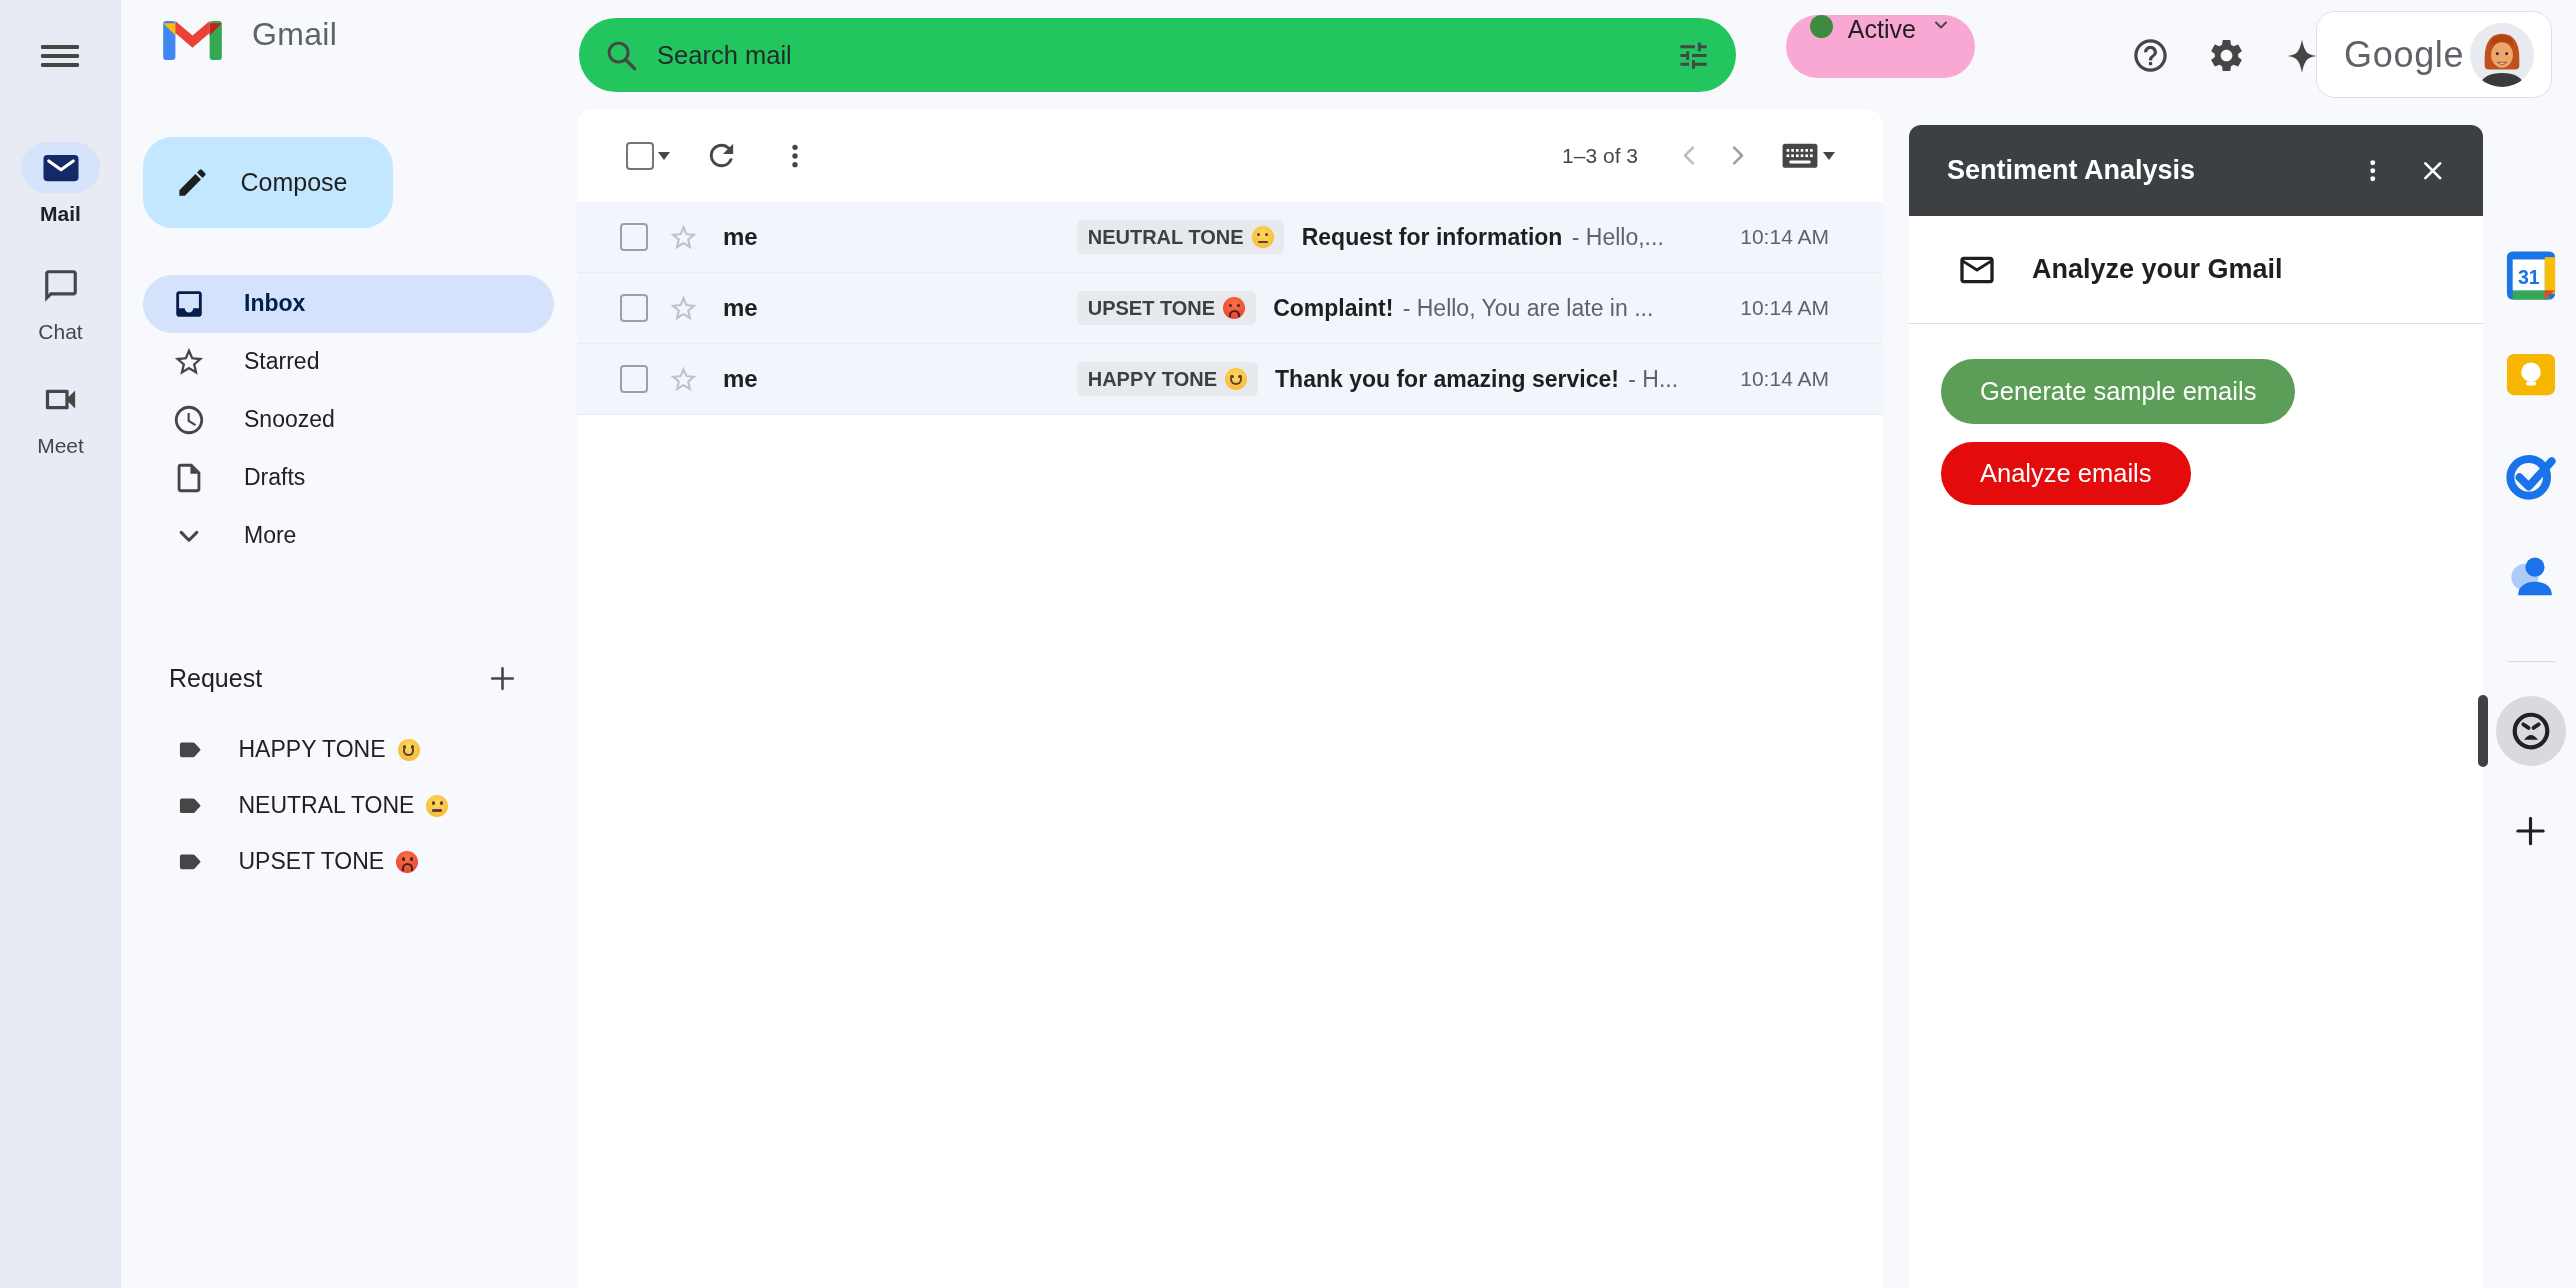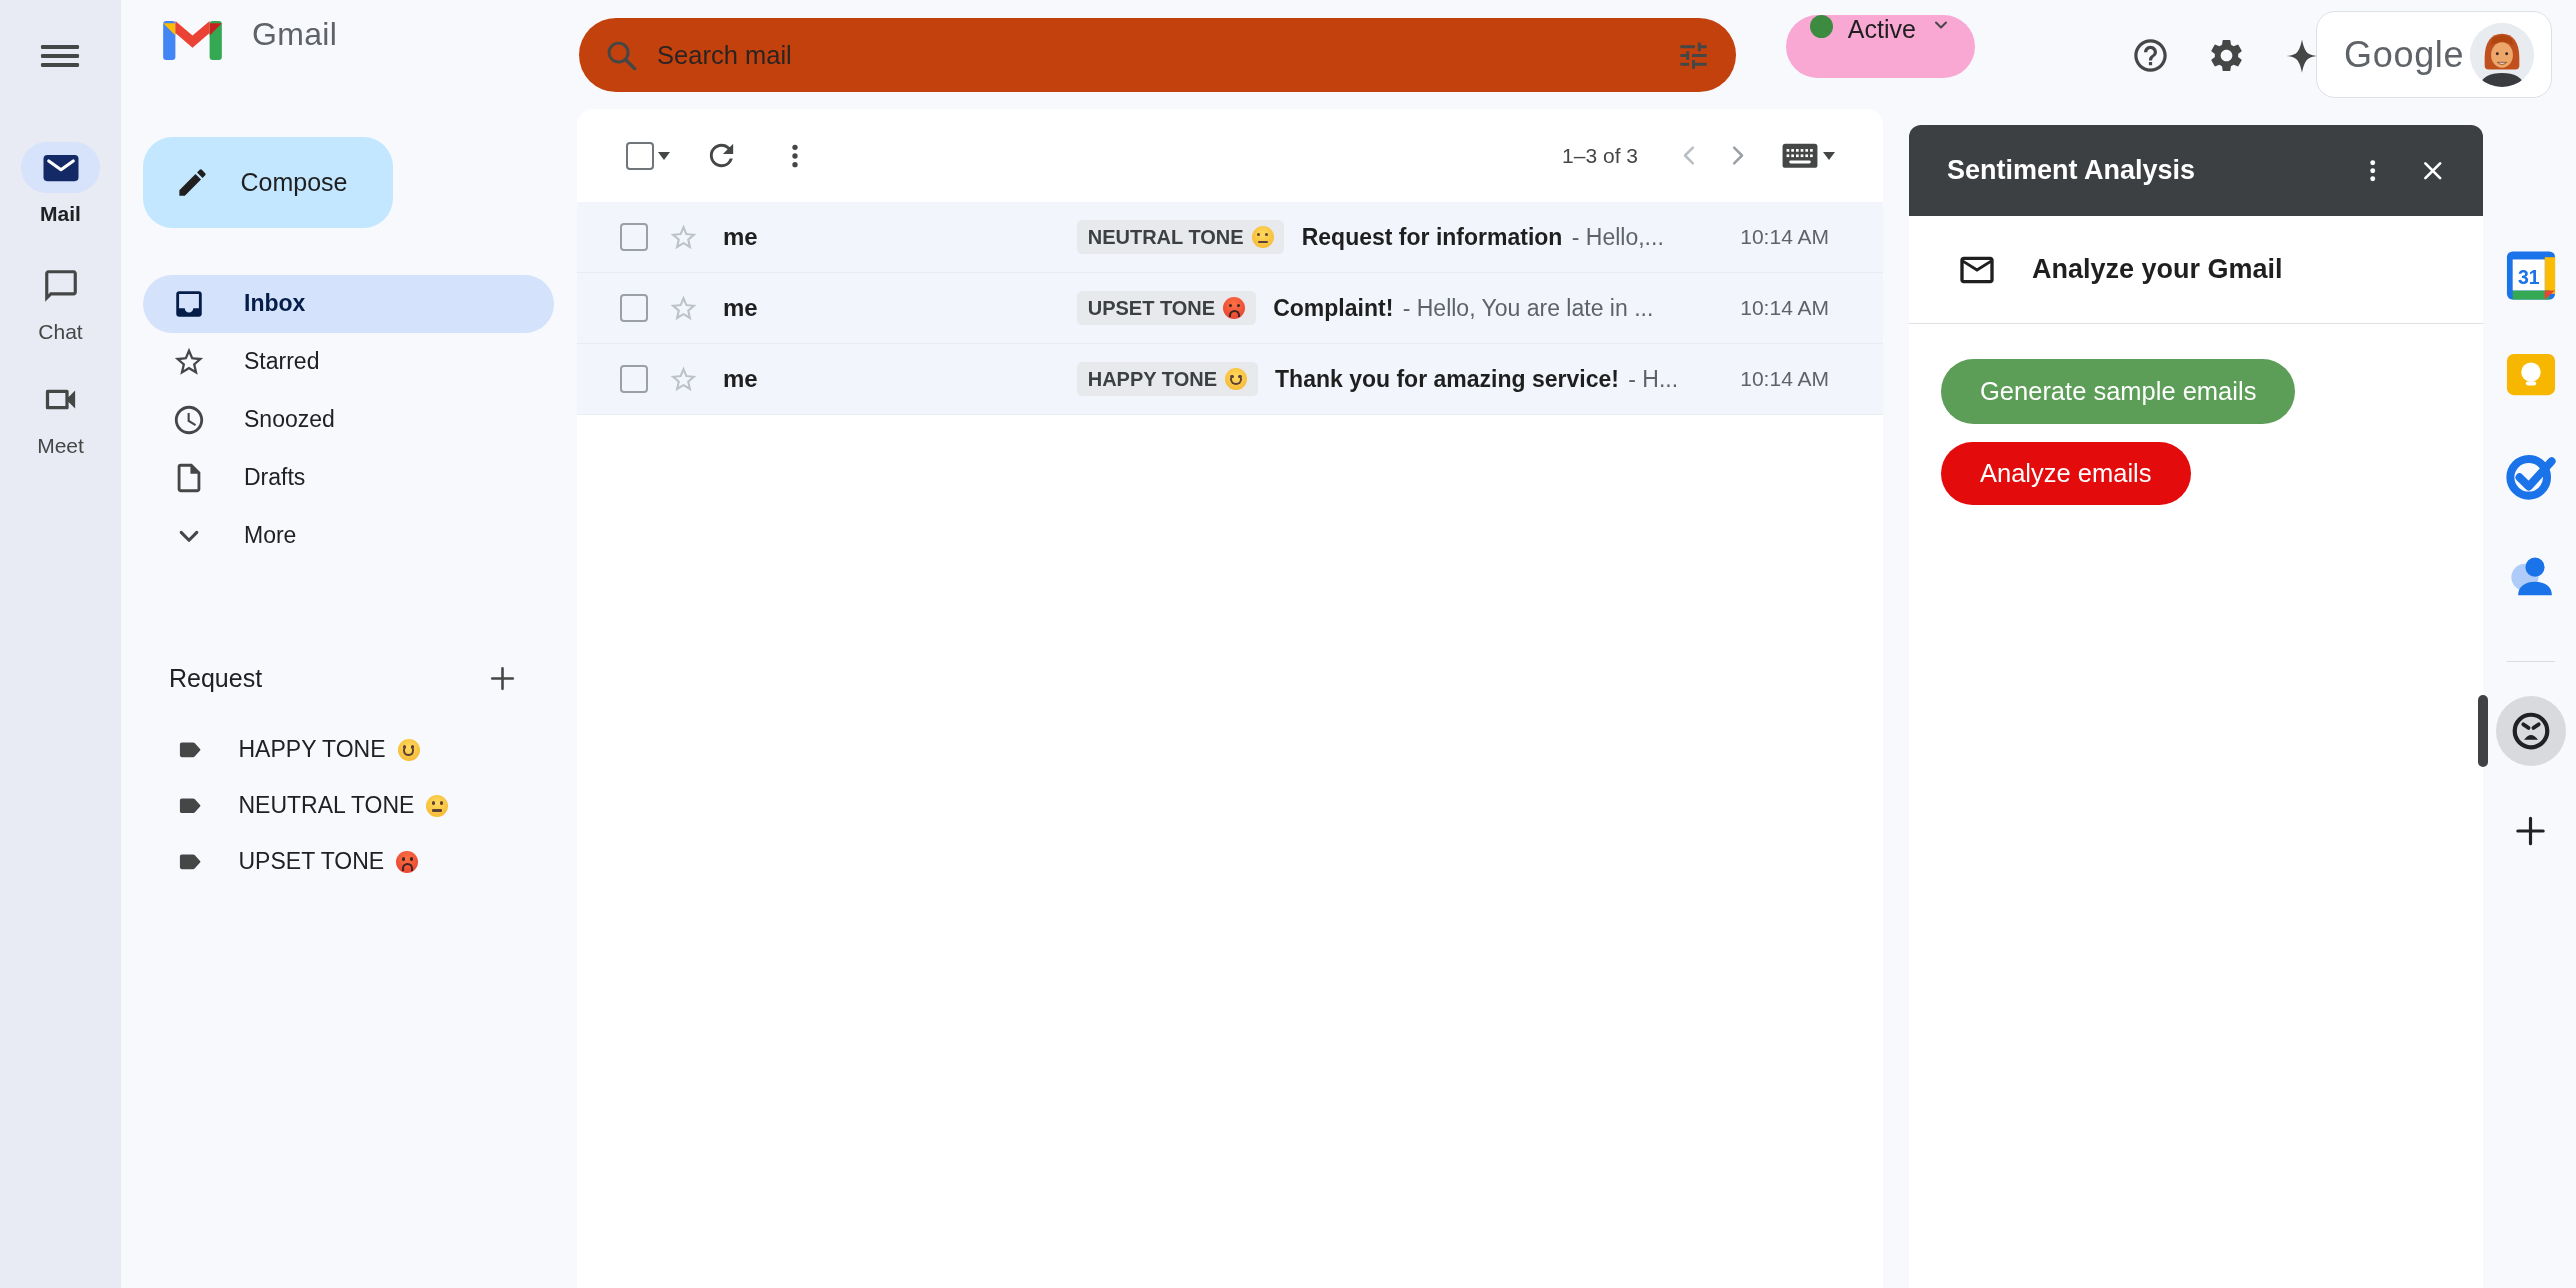--- a/index.html
+++ b/index.html
@@ -20,21 +20,21 @@
   .rail-item{position:absolute;left:0;width:121px;display:flex;flex-direction:column;align-items:center;cursor:pointer}
   .rail-pill{width:79px;height:51px;border-radius:27px;display:flex;align-items:center;justify-content:center}
   .rail-pill.active{background:#d7e2fb}
   .rail-label{margin-top:9.4px;font-size:21px;color:#444746}
   .rail-label.active{color:#202124;font-weight:700}
 
   
   #topbar{position:absolute;left:121px;top:0;width:2455px;height:111px}
   #brand{position:absolute;left:42px;top:16px;height:111px;display:flex;align-items:flex-start;gap:30px}
   #brand-text{font-size:32px;color:#5f6368;letter-spacing:0.3px}
-  #searchbar{position:absolute;left:458px;top:18px;width:1157px;height:74px;background:#c2410c;
+  #searchbar{position:absolute;left:458px;top:18px;width:1157px;height:74px;background:#22c55e;
     border-radius:37px;display:flex;align-items:center;padding:0 13.4px;box-sizing:border-box}
   #searchbar .btn-round{width:58px;height:58px;border-radius:50%;display:flex;align-items:center;justify-content:center;border:none;background:transparent;cursor:pointer}
   #search-input{flex:1;border:none;background:transparent;outline:none;font-size:25.5px;color:#202124;
     font-family:"Liberation Sans",sans-serif;padding:0 6.7px}
   #search-input::placeholder{color:#202124;opacity:.92}
   #status-pill{position:absolute;left:1665px;top:15.4px;height:63px;padding:0 24px;background:#f9a8d4;border-radius:40px;
     display:flex;align-items:flex-start;gap:14.8px;cursor:pointer}
   #status-dot{width:23px;height:23px;border-radius:50%}
   #status-label{font-size:25px;color:#1f1f1f}
   .top-icon-btn{position:absolute;top:22px;width:67px;height:67px;border-radius:50%;border:none;background:transparent;

